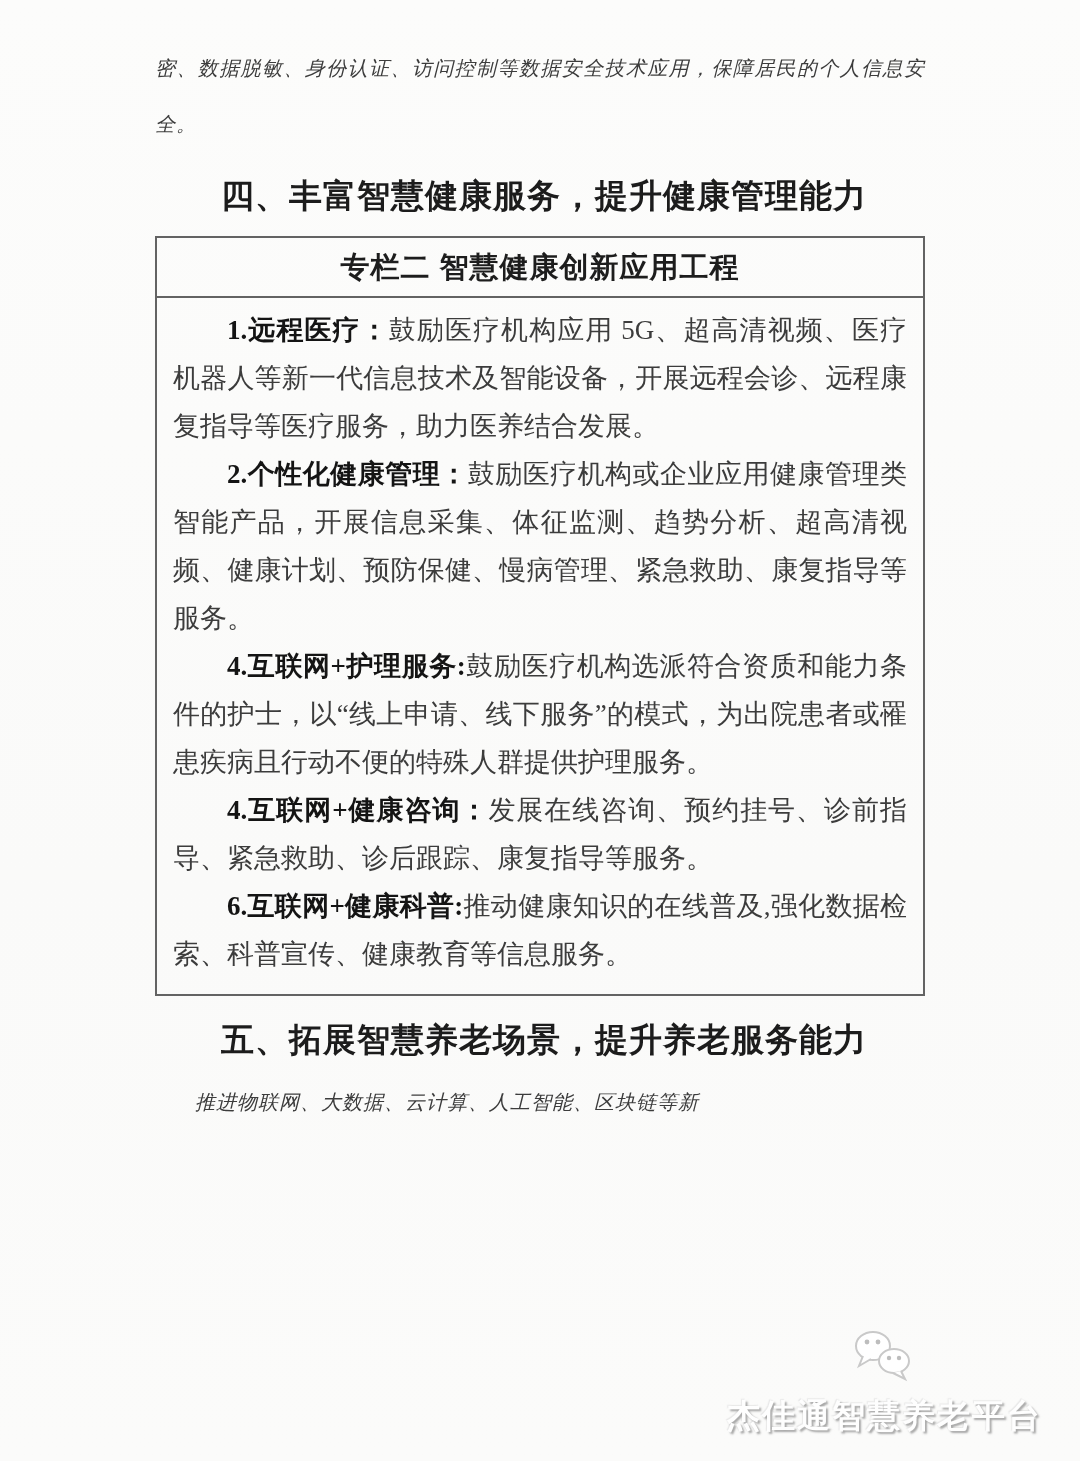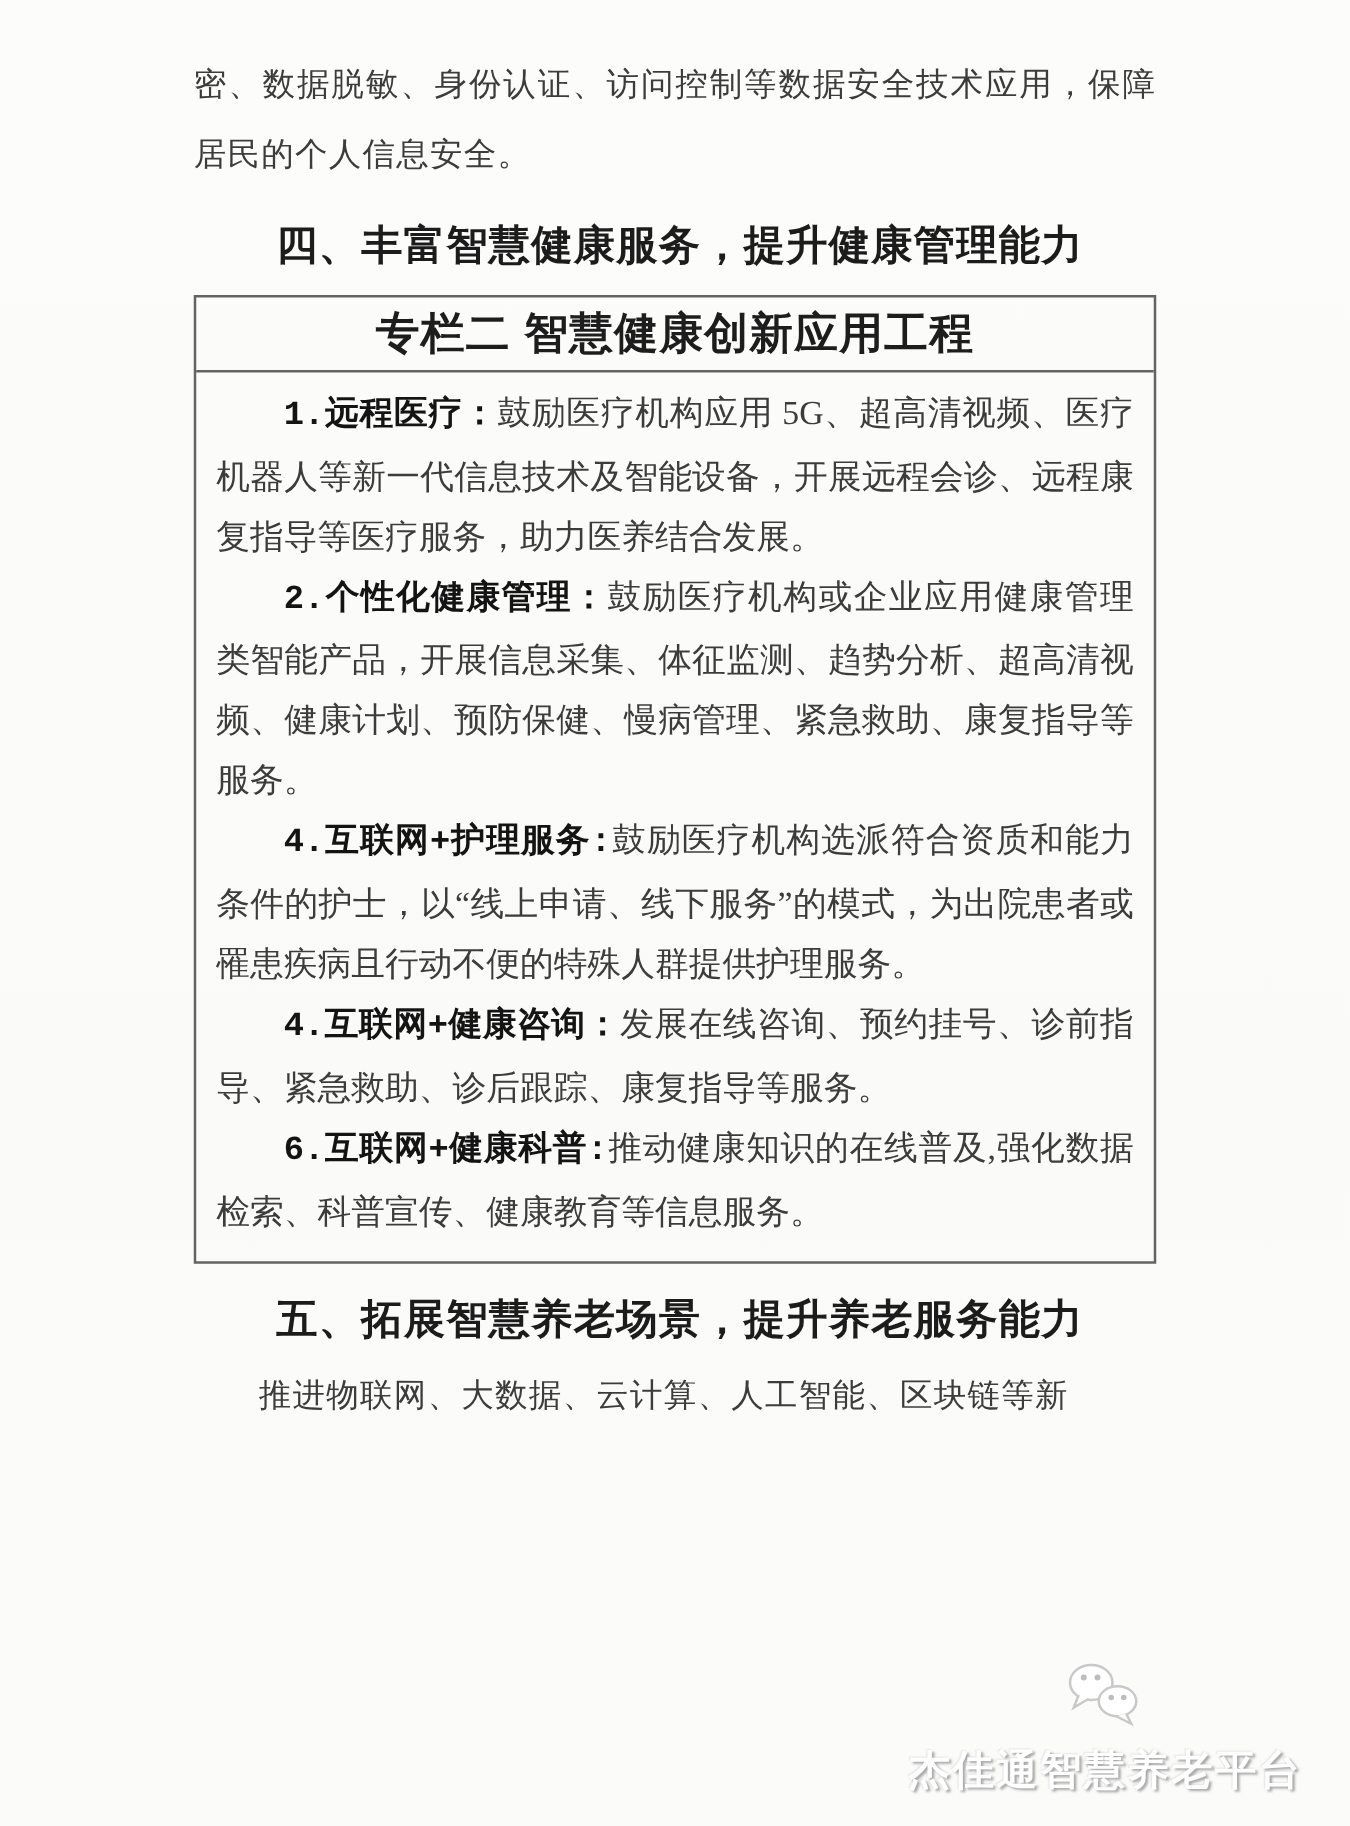--- a/index.html
+++ b/index.html
@@ -18,47 +18,48 @@
     font-family: "Liberation Serif", "DejaVu Serif", serif;
   }
   .content {
     position: absolute;
     left: 155px;
     right: 155px;
     top: 40px;
   }
   p.body-text {
     margin: 0;
-    font-size: 26px;
+    font-size: 20px;
     line-height: 56px;
     text-align: justify;
     text-justify: inter-ideograph;
     color: #3c3c3c;
     letter-spacing: 1px;
+    font-style: italic;
   }
   p.indent { text-indent: 2em; }
   h2.section-heading {
     margin: 16px 0 6px 0;
     font-family: Liberation Sans, sans-serif;
     font-weight: 700;
     font-size: 33px;
     line-height: 56px;
     color: #1c1c1c;
     text-indent: 2em;
     letter-spacing: 1px;
   }
   .feature-box {
     margin-top: 12px;
     border: 2px solid #636363;
     background: transparent;
   }
   .feature-box-title {
     font-family: "Liberation Sans", "DejaVu Sans", sans-serif;
     font-weight: 700;
-    font-size: 35px;
+    font-size: 29px;
     line-height: 58px;
     text-align: center;
     color: #1d1d1d;
     border-bottom: 2px solid #636363;
     letter-spacing: 1px;
   }
   .feature-box-body {
     padding: 8px 16px 16px 16px;
   }
   .feature-box-body p.box-item {
@@ -66,21 +67,20 @@
     font-size: 27px;
     line-height: 48px;
     text-align: justify;
     text-justify: inter-ideograph;
     text-indent: 2em;
     color: #3c3c3c;
   }
   .feature-box-body p.box-item .item-label {
     font-weight: 700;
     color: #141414;
-    font-family: Liberation Mono, monospace;
   }
   .watermark {
     position: absolute;
     right: 38px;
     bottom: 22px;
     display: flex;
     align-items: center;
     gap: 10px;
     flex-direction: column;
   }

